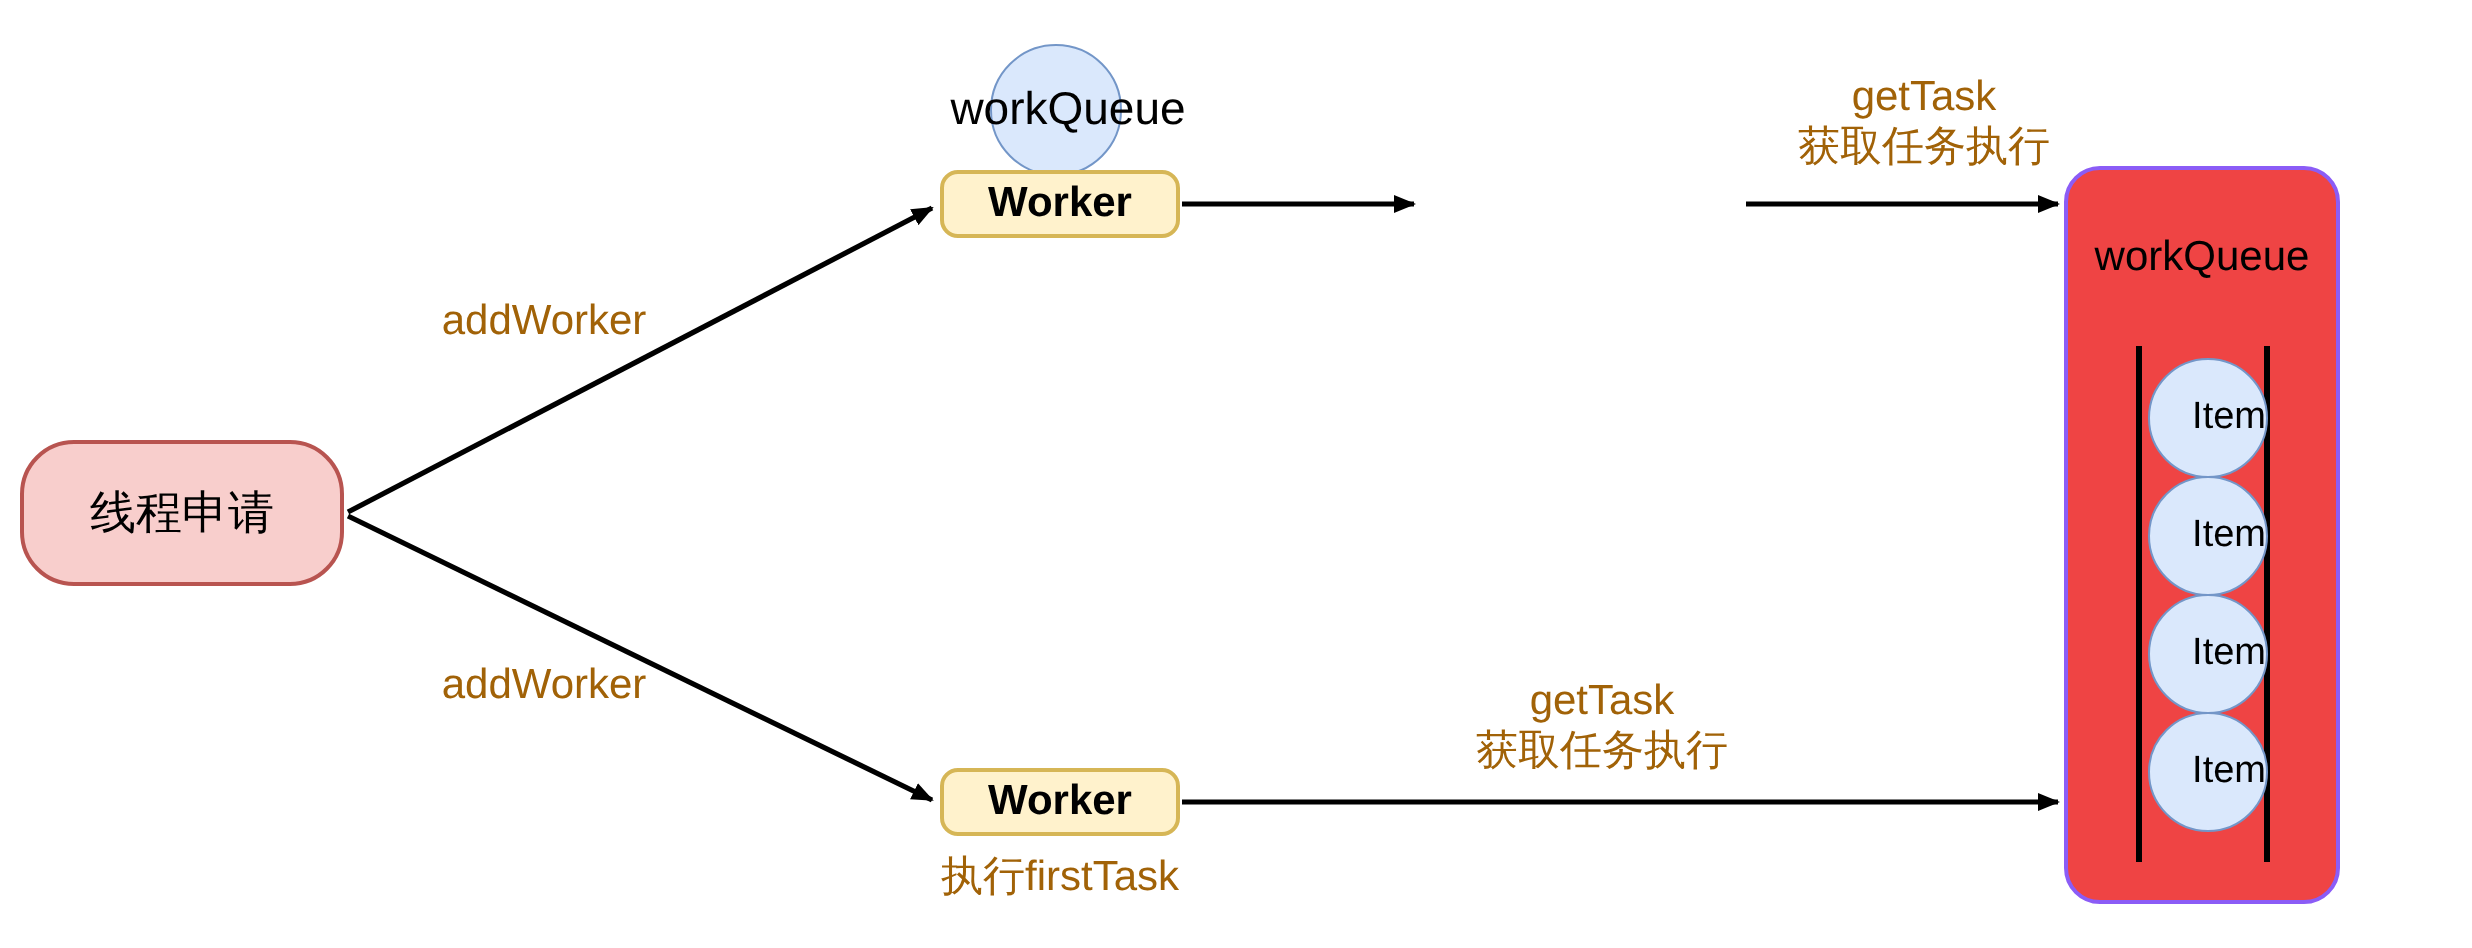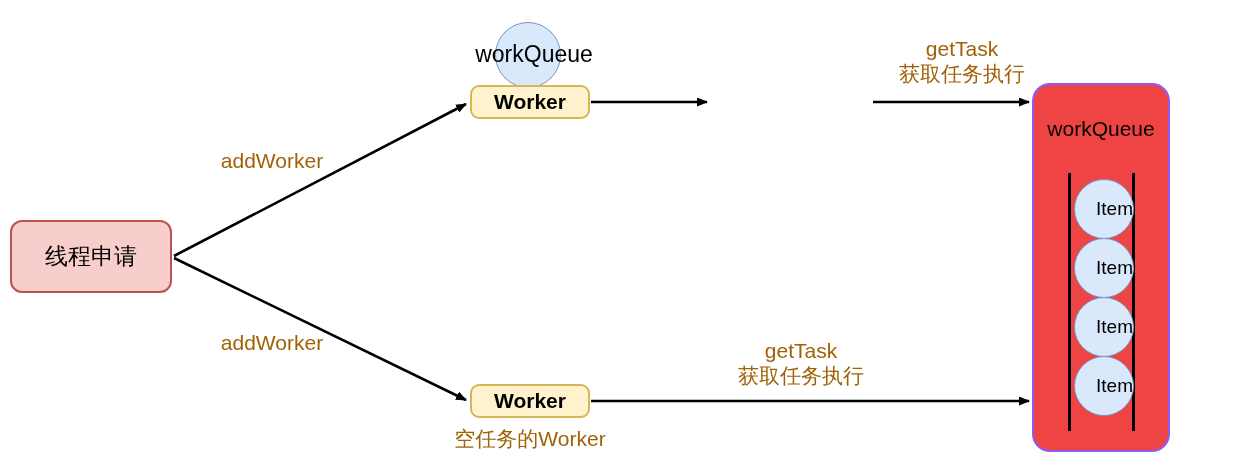--- a/index.html
+++ b/index.html
@@ -118,35 +118,35 @@
     <line x1="591" y1="102" x2="707" y2="102" stroke="#000000" stroke-width="2.6" marker-end="url(#arrow)"></line>
 
     <line x1="873" y1="102" x2="1029" y2="102" stroke="#000000" stroke-width="2.6" marker-end="url(#arrow)"></line>
 
     <line x1="591" y1="401" x2="1029" y2="401" stroke="#000000" stroke-width="2.6" marker-end="url(#arrow)"></line>
   </svg>
 
   <div class="node circle-blue" style="left:495px; top:22px; width:66px; height:66px;"></div>
   <div class="firsttask-text" style="left:534px; top:41px;">workQueue</div>
 
-  <div class="node box-red" style="left:10px; top:220px; width:162px; height:73px; font-size:23px;">
+  <div class="node box-red" style="left:10px; top:220px; width:162px; height:73px; font-size:23px;border-radius:27px;">
     <span>线程申请</span>
   </div>
 
   <div class="node box-yellow" style="left:470px; top:85px; width:120px; height:34px; font-size:21px;">
     <span>Worker</span>
   </div>
 
 
 
   <div class="node box-yellow" style="left:470px; top:384px; width:120px; height:34px; font-size:21px;">
     <span>Worker</span>
   </div>
 
-  <div class="label center" style="left:530px; top:426px; font-size:21px;">空任务的Worker</div>
+  <div class="label center" style="left:530px; top:426px; font-size:21px;">执行firstTask</div>
 
   <div class="label center" style="left:272px; top:148px; font-size:21px;">addWorker</div>
 
   <div class="label center" style="left:272px; top:330px; font-size:21px;">addWorker</div>
 
   <div class="label center" style="left:962px; top:36px; font-size:21px; text-align:center;">
     <div>getTask</div>
     <div>获取任务执行</div>
   </div>
 

